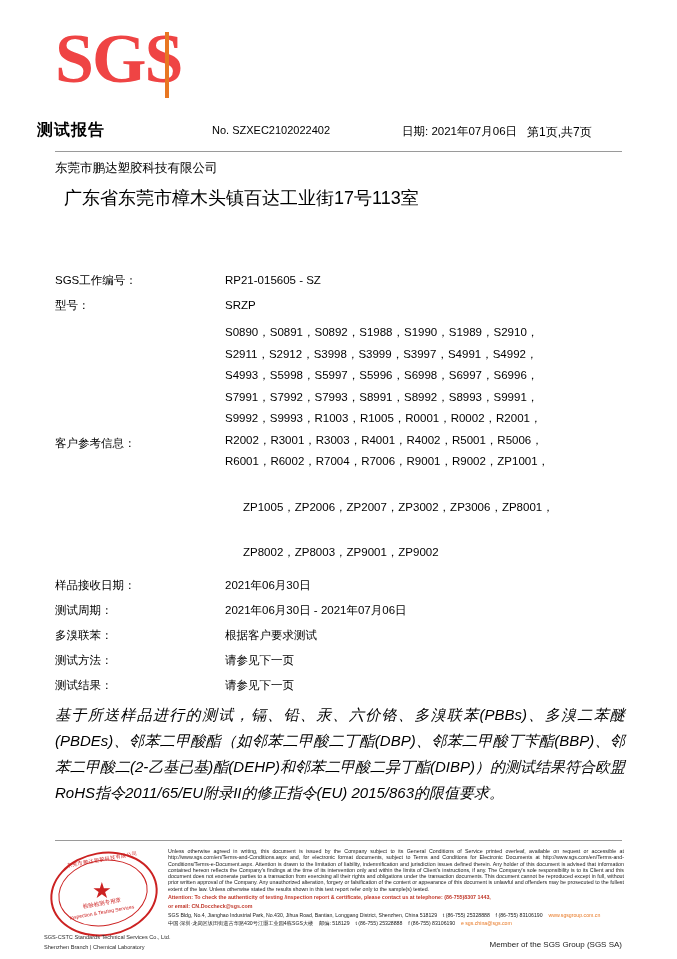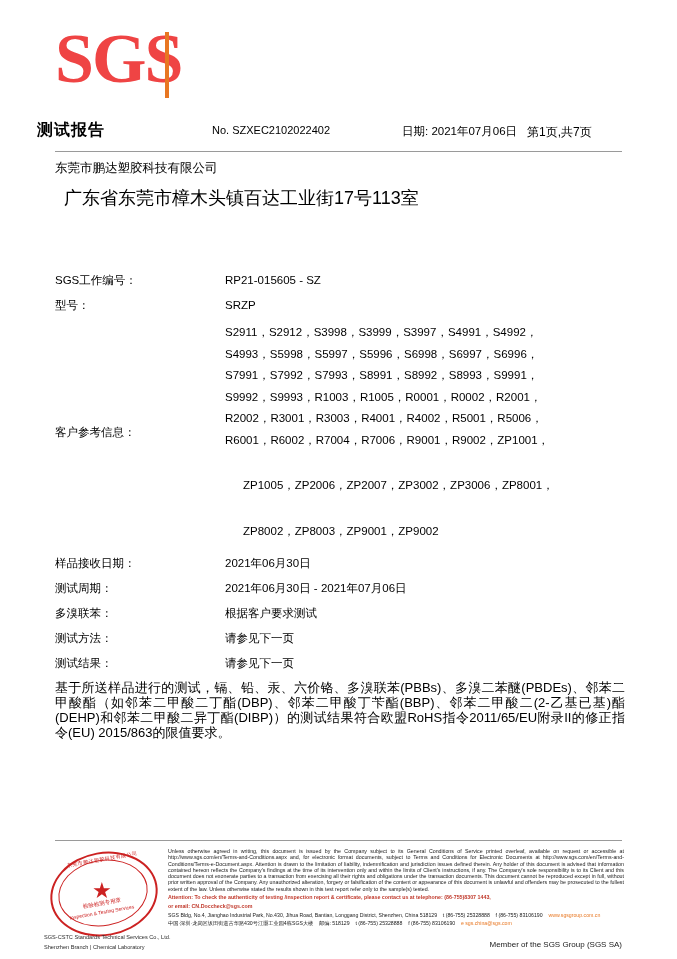--- a/index.html
+++ b/index.html
@@ -139,23 +139,24 @@
     line-height: 21.5px;
     font-size: 11.5px;
     white-space: pre;
   }
   .ref-lines div.indent1 { padding-left: 0px; }
   .ref-lines div.indent2 { padding-left: 18px; margin-top: 24px; }
 
   .gap-small { height: 4px; }
 
   .conclusion-text {
-    font-size: 13px;
-    line-height: 15px;
+    font-size: 15px;
+    line-height: 26px;
     text-align: justify;
+    font-style: italic;
   }
 
   
   .footer-rule {
     position: absolute;
     left: 55px;
     top: 840px;
     width: 567px;
     height: 1px;
     background: #9a9a9a;
@@ -312,20 +313,21 @@
     </div>
 
     <div class="field-row">
       <div class="field-label">型号：</div>
       <div class="field-value">SRZP</div>
     </div>
 
     <div class="field-row">
       <div class="field-label">客户参考信息：</div>
       <div class="field-value ref-lines">
+        <div class="indent1">S0890，S0891，S0892，S1988，S1990，S1989，S2910，</div>
         <div class="indent1">S2911，S2912，S3998，S3999，S3997，S4991，S4992，</div>
         <div class="indent1">S4993，S5998，S5997，S5996，S6998，S6997，S6996，</div>
         <div class="indent1">S7991，S7992，S7993，S8991，S8992，S8993，S9991，</div>
         <div class="indent1">S9992，S9993，R1003，R1005，R0001，R0002，R2001，</div>
         <div class="indent1">R2002，R3001，R3003，R4001，R4002，R5001，R5006，</div>
         <div class="indent1">R6001，R6002，R7004，R7006，R9001，R9002，ZP1001，</div>
         <div class="indent2">ZP1005，ZP2006，ZP2007，ZP3002，ZP3006，ZP8001，</div>
         <div class="indent2">ZP8002，ZP8003，ZP9001，ZP9002</div>
       </div>
     </div>

